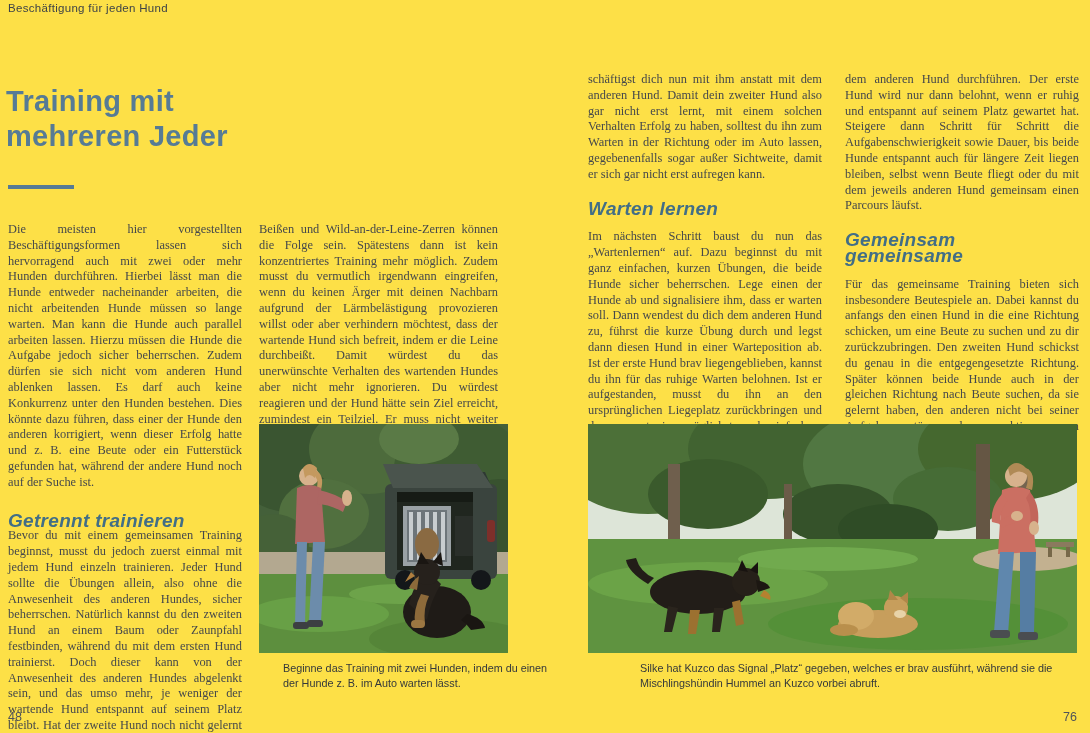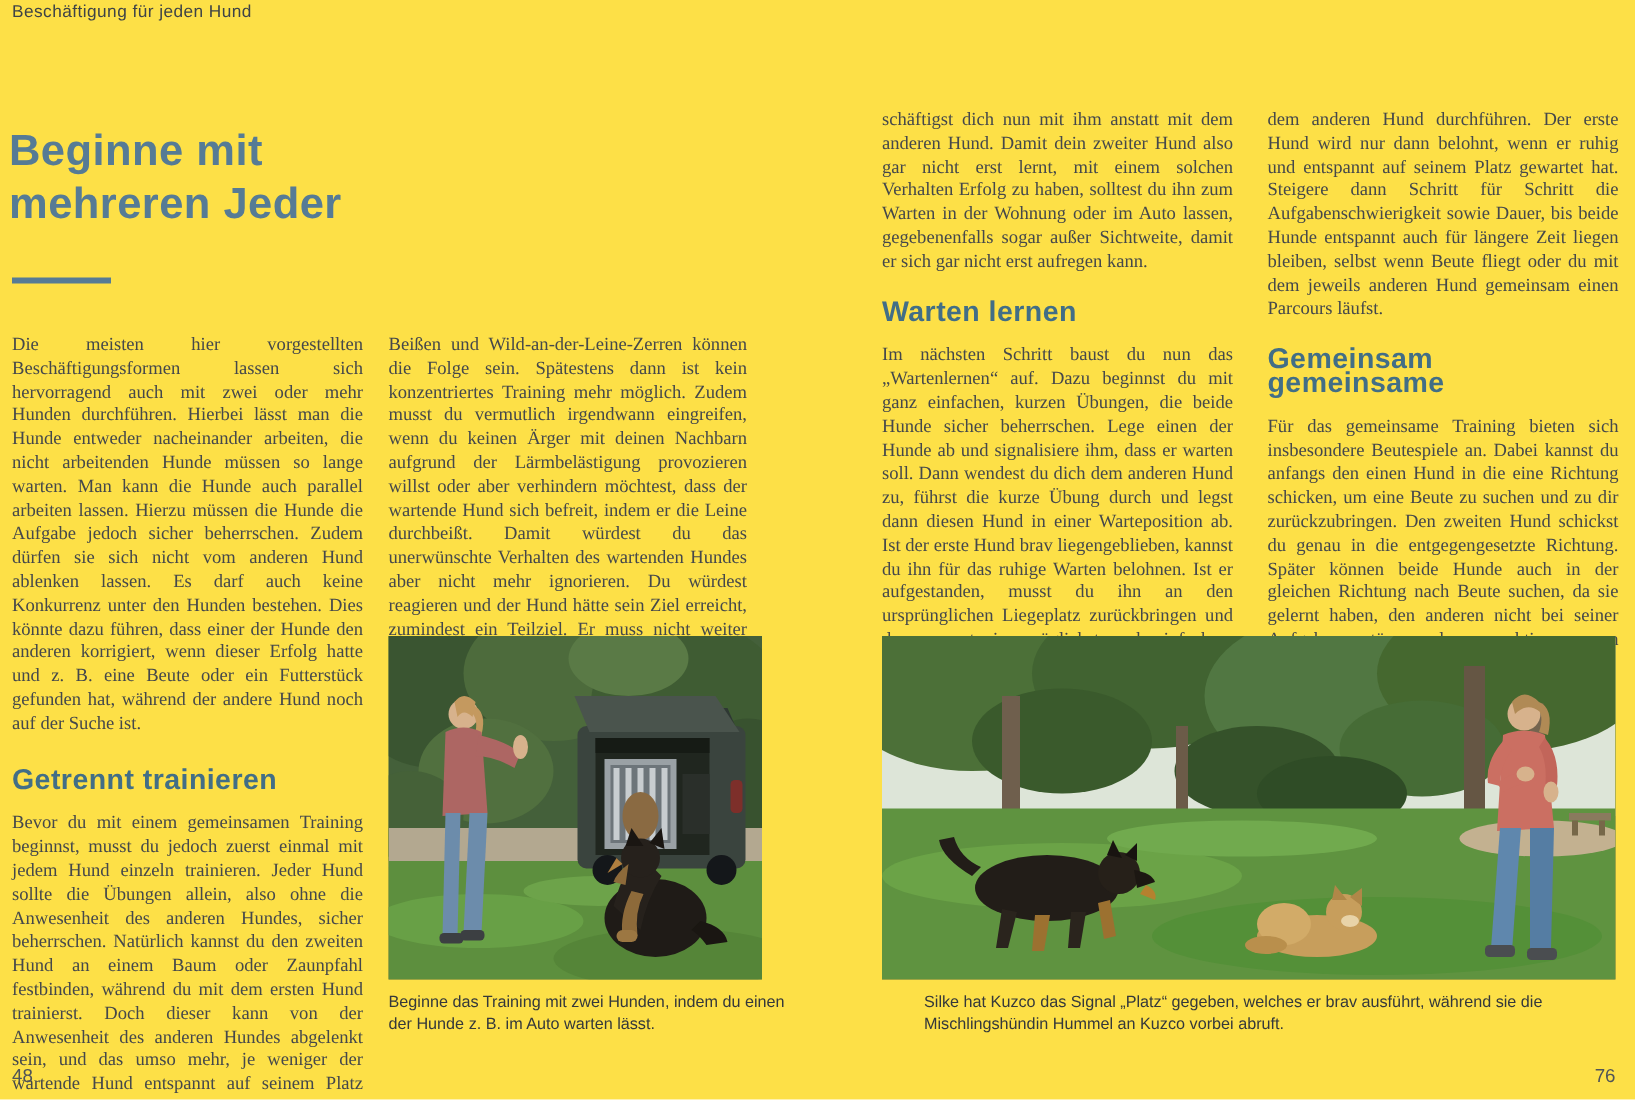--- a/index.html
+++ b/index.html
@@ -46,44 +46,46 @@
     hyphens: auto;
     -webkit-hyphens: auto;
   }
   .section-heading {
     font-family: "Liberation Sans", sans-serif;
     font-weight: 700;
     font-size: 19px;
     letter-spacing: 0.3px;
     color: #426e86;
     text-align: left;
+    font-style: italic;
   }
   .col-48-1 { left: 8px;   top: 222px; }
   .col-48-2 { left: 259px; top: 222px; width: 239px; }
   .col-49-1 { left: 588px; top: 72px; }
   .col-49-2 { left: 845px; top: 72px; }
-  .heading-block-1 { margin-top: 22px; margin-bottom: 13px; }
+  .heading-block-1 { margin-top: 22px; margin-bottom: 0; }
   .heading-block-2 { margin-top: 18px; margin-bottom: 13px; }
   .photo {
     position: absolute;
     top: 424px;
     height: 229px;
     overflow: hidden;
     background: #55713f;
   }
   .photo svg { display: block; }
   .photo-1 { left: 259px; width: 249px; }
   .photo-2 { left: 588px; width: 489px; }
   .caption {
     position: absolute;
     top: 661px;
     font-family: "Liberation Sans", sans-serif;
     font-size: 10.8px;
     line-height: 14.5px;
     color: #34383b;
+    margin-left: 24px;
   }
   .caption-1 { left: 259px; width: 268px; }
   .caption-2 { left: 616px; width: 489px; }
   .page-number {
     position: absolute;
     top: 710px;
     font-family: Liberation Sans, sans-serif;
     font-size: 12.5px;
     color: #505458;
   }
@@ -91,21 +93,21 @@
   .page-number-right { right: 13px; }
 </style>
 </head>
 <body>
 
 <div class="spread">
 
   <div class="running-head">Beschäftigung für jeden Hund</div>
 
   <div class="article-title">
-    <div>Beginne mit</div>
+    <div>Training mit</div>
     <div>mehreren Jeder</div>
   </div>
   <div class="title-rule"></div>
 
   <div class="col col-48-1">
     <p>Die meisten hier vorgestellten Beschäftigungsformen lassen sich hervorragend auch mit zwei oder mehr Hunden durchführen. Hierbei lässt man die Hunde entweder nacheinander arbeiten, die nicht arbeitenden Hunde müssen so lange warten. Man kann die Hunde auch parallel arbeiten lassen. Hierzu müssen die Hunde die Aufgabe jedoch sicher beherrschen. Zudem dürfen sie sich nicht vom anderen Hund ablenken lassen. Es darf auch keine Konkurrenz unter den Hunden bestehen. Dies könnte dazu führen, dass einer der Hunde den anderen korrigiert, wenn dieser Erfolg hatte und z. B. eine Beute oder ein Futterstück gefunden hat, während der andere Hund noch auf der Suche ist.</p>
     <div class="section-heading heading-block-1">Getrennt trainieren</div>
     <p>Bevor du mit einem gemeinsamen Training beginnst, musst du jedoch zuerst einmal mit jedem Hund einzeln trainieren. Jeder Hund sollte die Übungen allein, also ohne die Anwesenheit des anderen Hundes, sicher beherrschen. Natürlich kannst du den zweiten Hund an einem Baum oder Zaunpfahl festbinden, während du mit dem ersten Hund trainierst. Doch dieser kann von der Anwesenheit des anderen Hundes abgelenkt sein, und das umso mehr, je weniger der wartende Hund entspannt auf seinem Platz bleibt. Hat der zweite Hund noch nicht gelernt zu warten, kann es sein, dass er sich darüber aufregt, dass er gerade nicht an der Reihe ist, der Kumpel aber trainieren darf. Lautstarkes Jammern und Bellen bis hin zum In-die-Leine-</p>
   </div>
 
@@ -185,21 +187,21 @@
         <path d="M208 190 Q224 194 226 204 L212 206 Q206 198 202 196 Z" fill="#1a1612"></path>
       </g>
     </svg>
   </div>
 
   <div class="caption caption-1">Beginne das Training mit zwei Hunden, indem du einen der Hunde z. B. im Auto warten lässt.</div>
 
   <div class="page-number page-number-left">48</div>
 
   <div class="col col-49-1">
-    <p>schäftigst dich nun mit ihm anstatt mit dem anderen Hund. Damit dein zweiter Hund also gar nicht erst lernt, mit einem solchen Verhalten Erfolg zu haben, solltest du ihn zum Warten in der Wohnung oder im Auto lassen, gegebenenfalls sogar außer Sichtweite, damit er sich gar nicht erst aufregen kann.</p>
+    <p>schäftigst dich nun mit ihm anstatt mit dem anderen Hund. Damit dein zweiter Hund also gar nicht erst lernt, mit einem solchen Verhalten Erfolg zu haben, solltest du ihn zum Warten in der Richtung oder im Auto lassen, gegebenenfalls sogar außer Sichtweite, damit er sich gar nicht erst aufregen kann.</p>
     <div class="section-heading heading-block-2">Warten lernen</div>
     <p>Im nächsten Schritt baust du nun das „Wartenlernen“ auf. Dazu beginnst du mit ganz einfachen, kurzen Übungen, die beide Hunde sicher beherrschen. Lege einen der Hunde ab und signalisiere ihm, dass er warten soll. Dann wendest du dich dem anderen Hund zu, führst die kurze Übung durch und legst dann diesen Hund in einer Warteposition ab. Ist der erste Hund brav liegengeblieben, kannst du ihn für das ruhige Warten belohnen. Ist er aufgestanden, musst du ihn an den ursprünglichen Liegeplatz zurückbringen und dann erneut eine möglichst noch einfachere und kürzere Übung mit</p>
   </div>
 
   <div class="col col-49-2">
     <p>dem anderen Hund durchführen. Der erste Hund wird nur dann belohnt, wenn er ruhig und entspannt auf seinem Platz gewartet hat. Steigere dann Schritt für Schritt die Aufgabenschwierigkeit sowie Dauer, bis beide Hunde entspannt auch für längere Zeit liegen bleiben, selbst wenn Beute fliegt oder du mit dem jeweils anderen Hund gemeinsam einen Parcours läufst.</p>
     <div class="section-heading heading-block-2">Gemeinsam gemeinsame</div>
     <p>Für das gemeinsame Training bieten sich insbesondere Beutespiele an. Dabei kannst du anfangs den einen Hund in die eine Richtung schicken, um eine Beute zu suchen und zu dir zurückzubringen. Den zweiten Hund schickst du genau in die entgegengesetzte Richtung. Später können beide Hunde auch in der gleichen Richtung nach Beute suchen, da sie gelernt haben, den anderen nicht bei seiner Aufgabe zu stören und zu respektieren, wenn dieser eine Beute gefunden hat.</p>
   </div>
 

